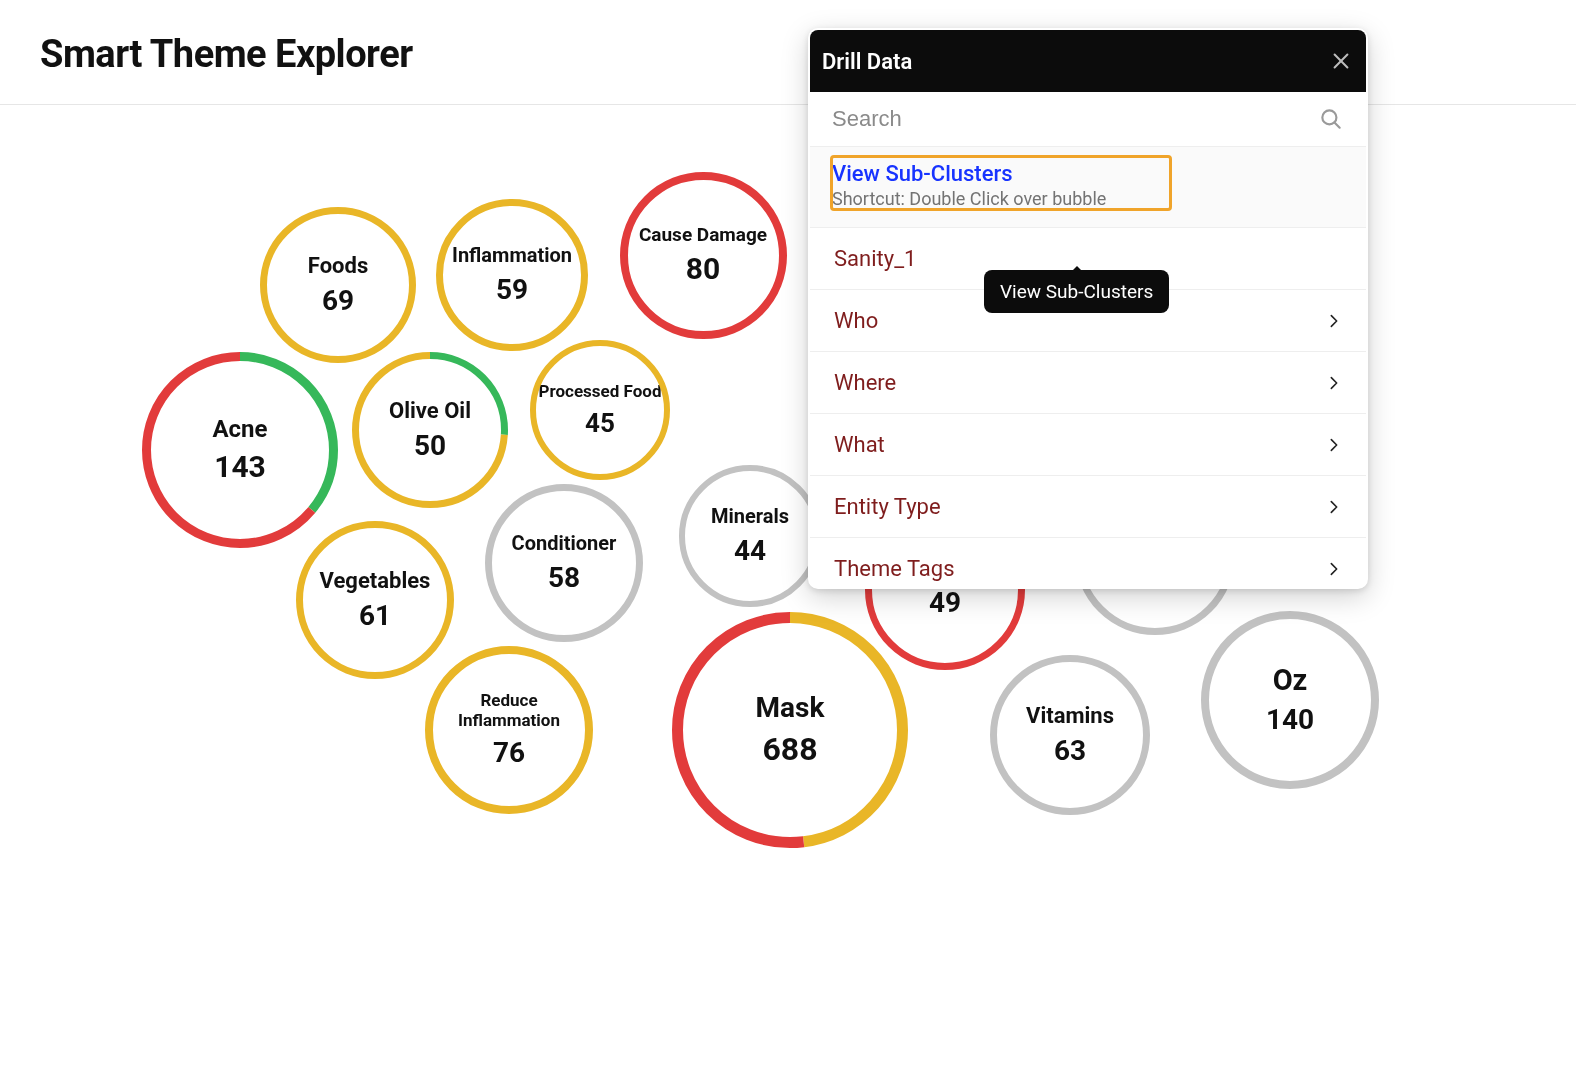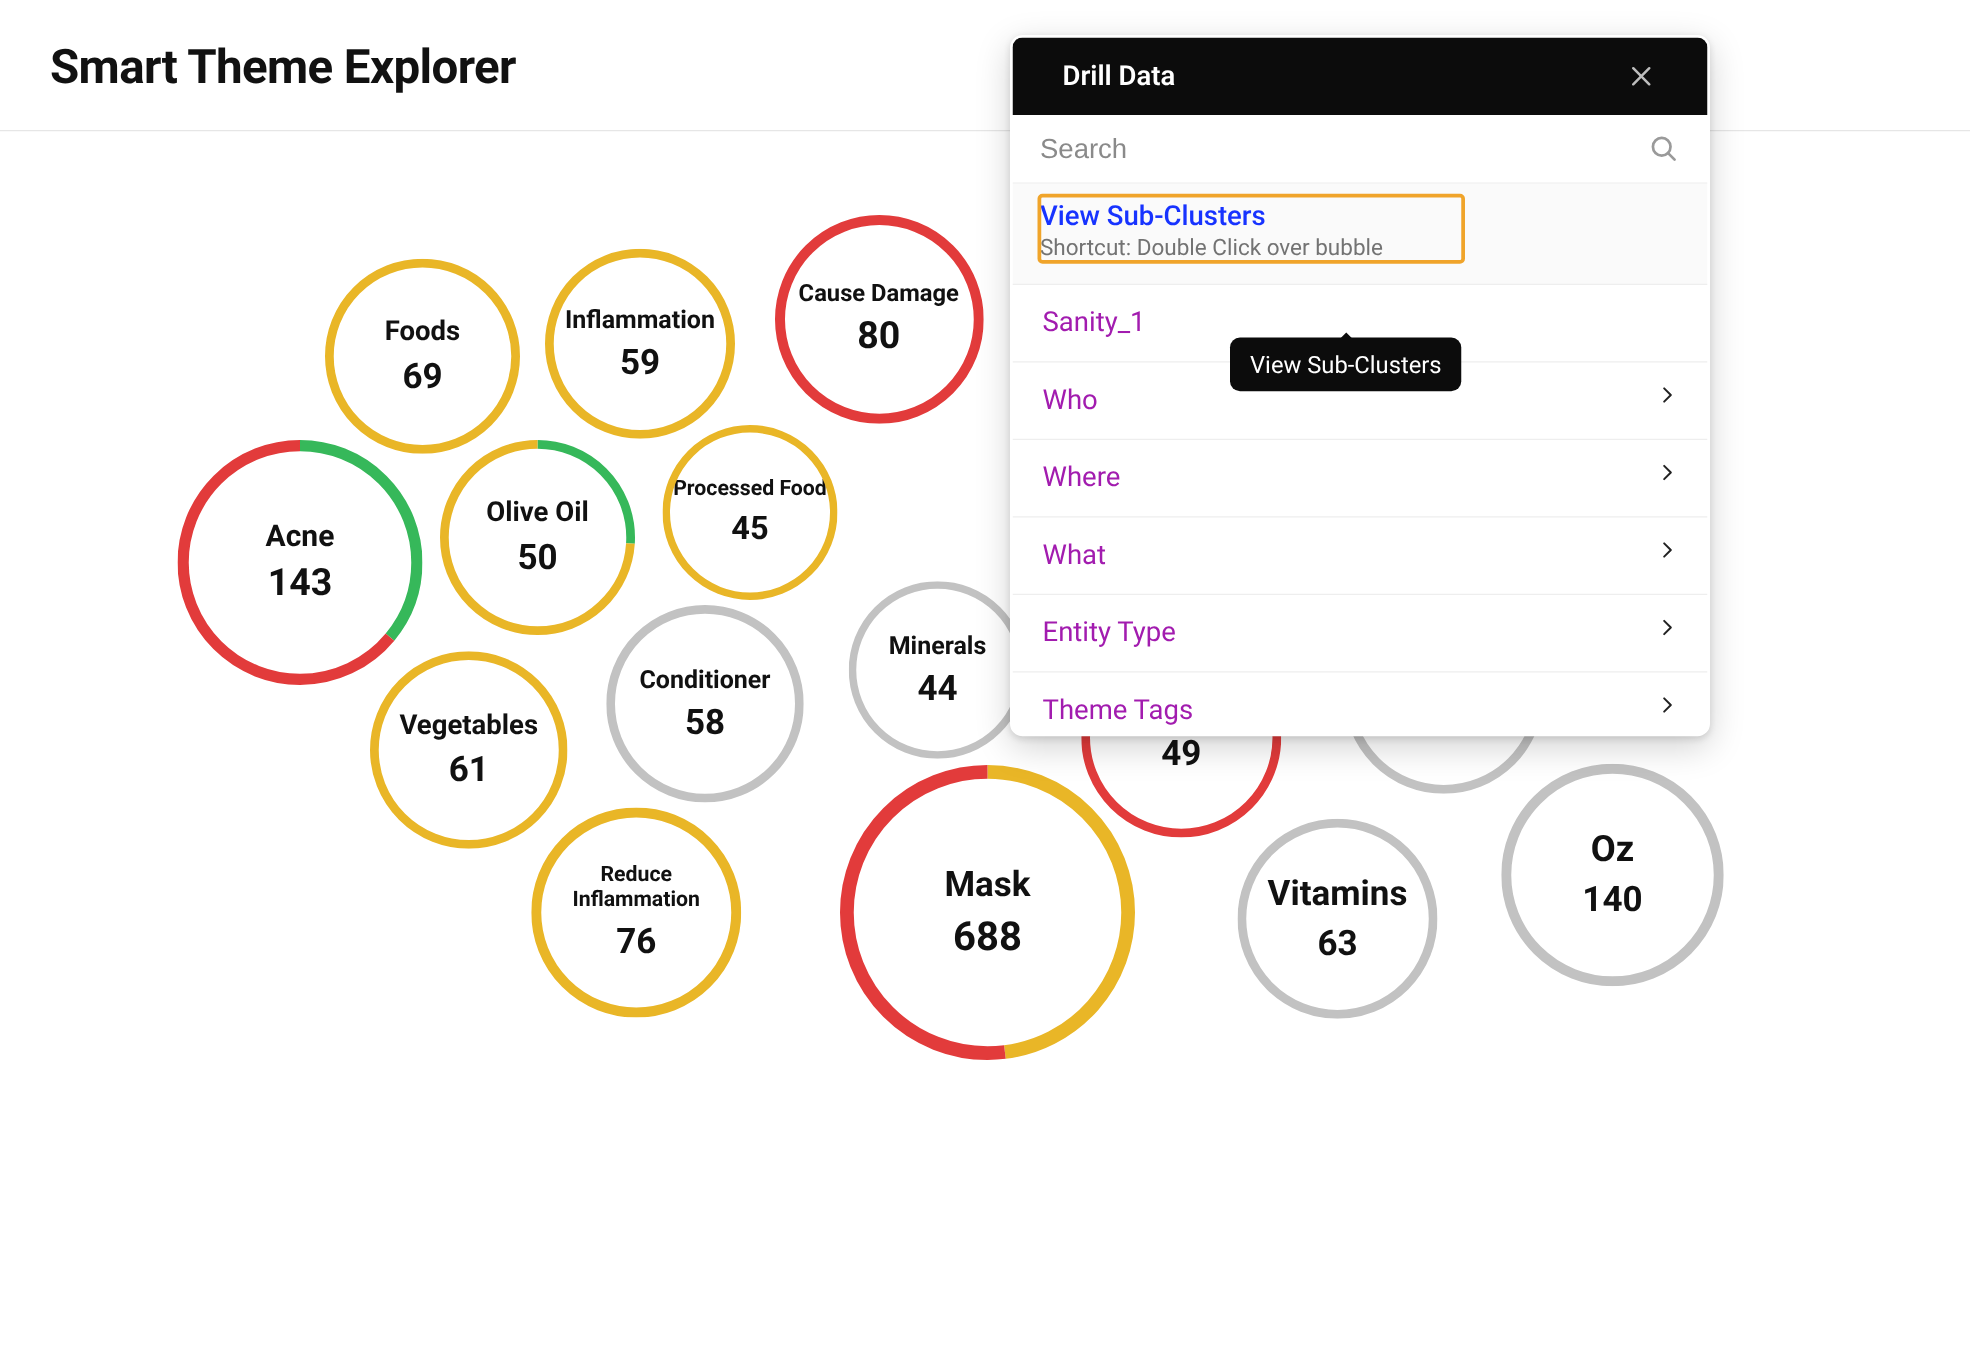--- a/index.html
+++ b/index.html
@@ -32,21 +32,21 @@
   .panel {
     position: absolute; left: 808px; top: 28px; width: 560px;
     background: #fff; border-radius: 10px;
     box-shadow: 0 8px 28px rgba(0,0,0,0.18), 0 2px 6px rgba(0,0,0,0.12);
     border: 2px solid #fff;
     overflow: hidden;
   }
   .panel-header {
     background: #0c0c0c; color: #fff;
     display: flex; align-items: center; justify-content: space-between;
-    padding: 18px 40px;
+    padding: 18px 12px;
   }
   .panel-header .ptitle { font-size: 22px; font-weight: 600; }
   .close-btn { width: 26px; height: 26px; display:flex; align-items:center; justify-content:center; color:#bdbdbd; cursor:pointer; }
   .close-btn svg { width: 22px; height: 22px; }
   .search-row {
     display: flex; align-items: center; padding: 14px 22px;
     border-bottom: 1px solid #eee;
   }
   .search-input {
     flex: 1; border: none; outline: none; font-size: 22px; color: #555;
@@ -73,22 +73,22 @@
     font-size: 19px; padding: 10px 16px; border-radius: 8px;
     white-space: nowrap;
   }
   .tooltip::before {
     content: ""; position: absolute; left: 50%; top: -10px; transform: translateX(-50%);
     border: 6px solid transparent; border-bottom-color: #0c0c0c;
   }
 
   .panel-list { }
   .panel-item {
-    display: flex; justify-content: space-between;
-    padding: 18px 24px; font-size: 22px; color: #a21caf; border-bottom: 1px solid #eee;
+    display: flex; align-items: center; justify-content: space-between;
+    padding: 18px 24px; font-size: 22px; color: #7f1d1d; border-bottom: 1px solid #eee;
   }
   .chev { width: 16px; height: 16px; color: #222; }
   .panel-item.last-cut { padding-bottom: 6px; border-bottom: none; }
 </style>
 </head>
 <body>
 <div class="page">
 
 <div class="title">Smart Theme Explorer</div>
 <div class="hr"></div>
@@ -213,21 +213,21 @@
         </svg>
         <div class="label" style="font-size: 28px;">Mask</div>
         <div class="value" style="font-size: 32px;">688</div>
       </div>
       <div class="bubble" style="left: 990px; top: 545px; width: 160px; height: 160px;">
         <svg class="ring-svg" width="160" height="160" viewBox="0 0 160 160">
           <g transform="rotate(-90 80 80)">
             <circle cx="80" cy="80" r="76.5" fill="none" stroke="#c2c2c2" stroke-width="7" stroke-dasharray="480.66367599923836 0" stroke-dashoffset="0"></circle>
           </g>
         </svg>
-        <div class="label" style="font-size: 28px;">Vitamins</div>
+        <div class="label" style="font-size: 22px;">Vitamins</div>
         <div class="value" style="font-size: 28px;">63</div>
       </div>
       <div class="bubble" style="left: 1201px; top: 501px; width: 178px; height: 178px;">
         <svg class="ring-svg" width="178" height="178" viewBox="0 0 178 178">
           <g transform="rotate(-90 89 89)">
             <circle cx="89" cy="89" r="85" fill="none" stroke="#c2c2c2" stroke-width="8" stroke-dasharray="534.0707511102648 0" stroke-dashoffset="0"></circle>
           </g>
         </svg>
         <div class="label" style="font-size: 29px;">Oz</div>
         <div class="value" style="font-size: 28px;">140</div>

